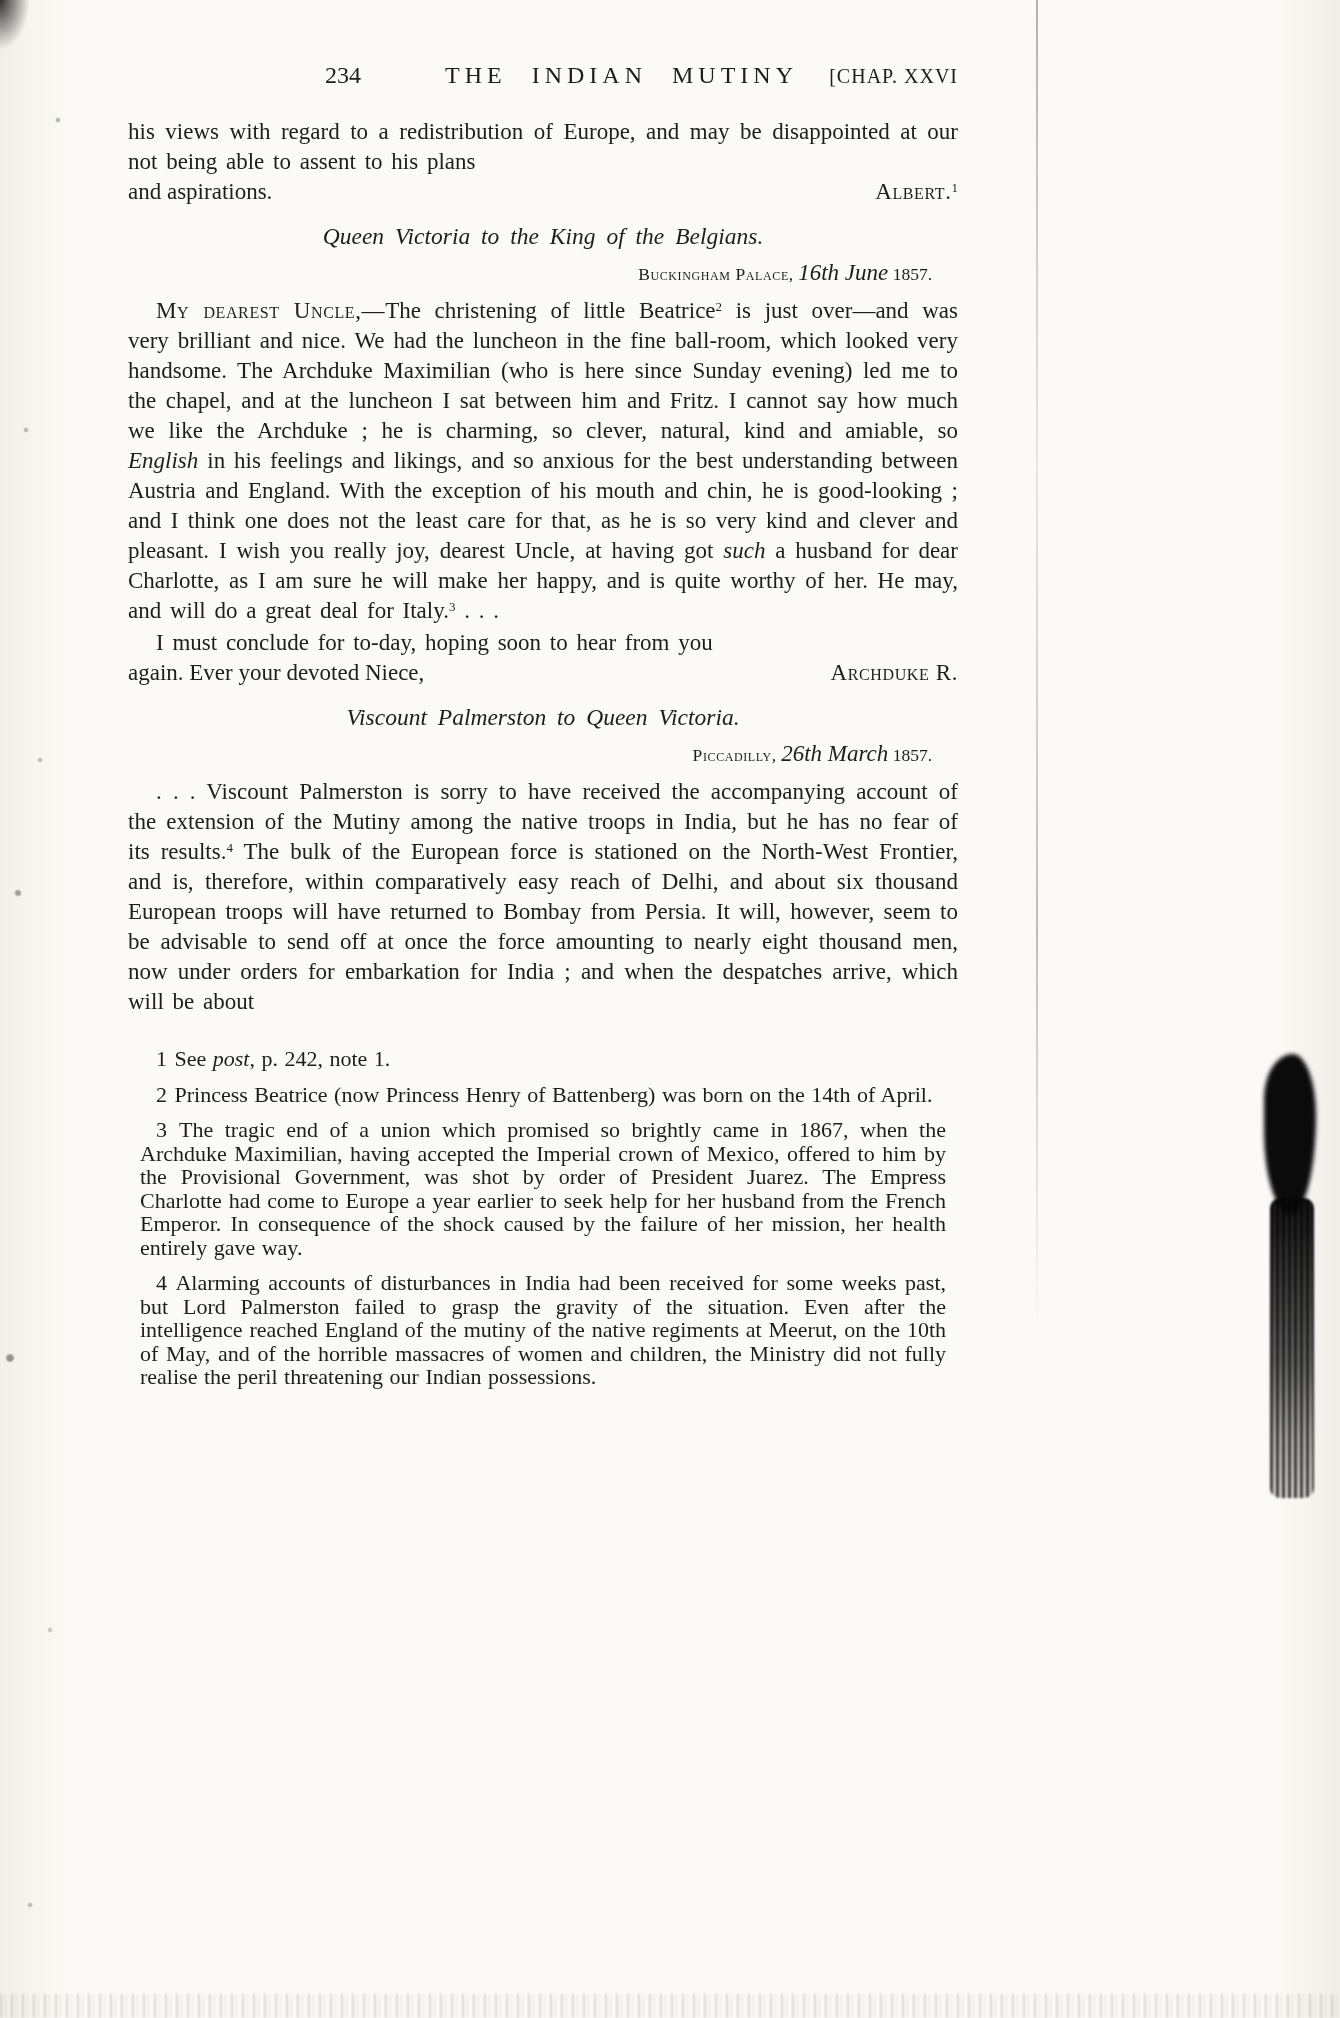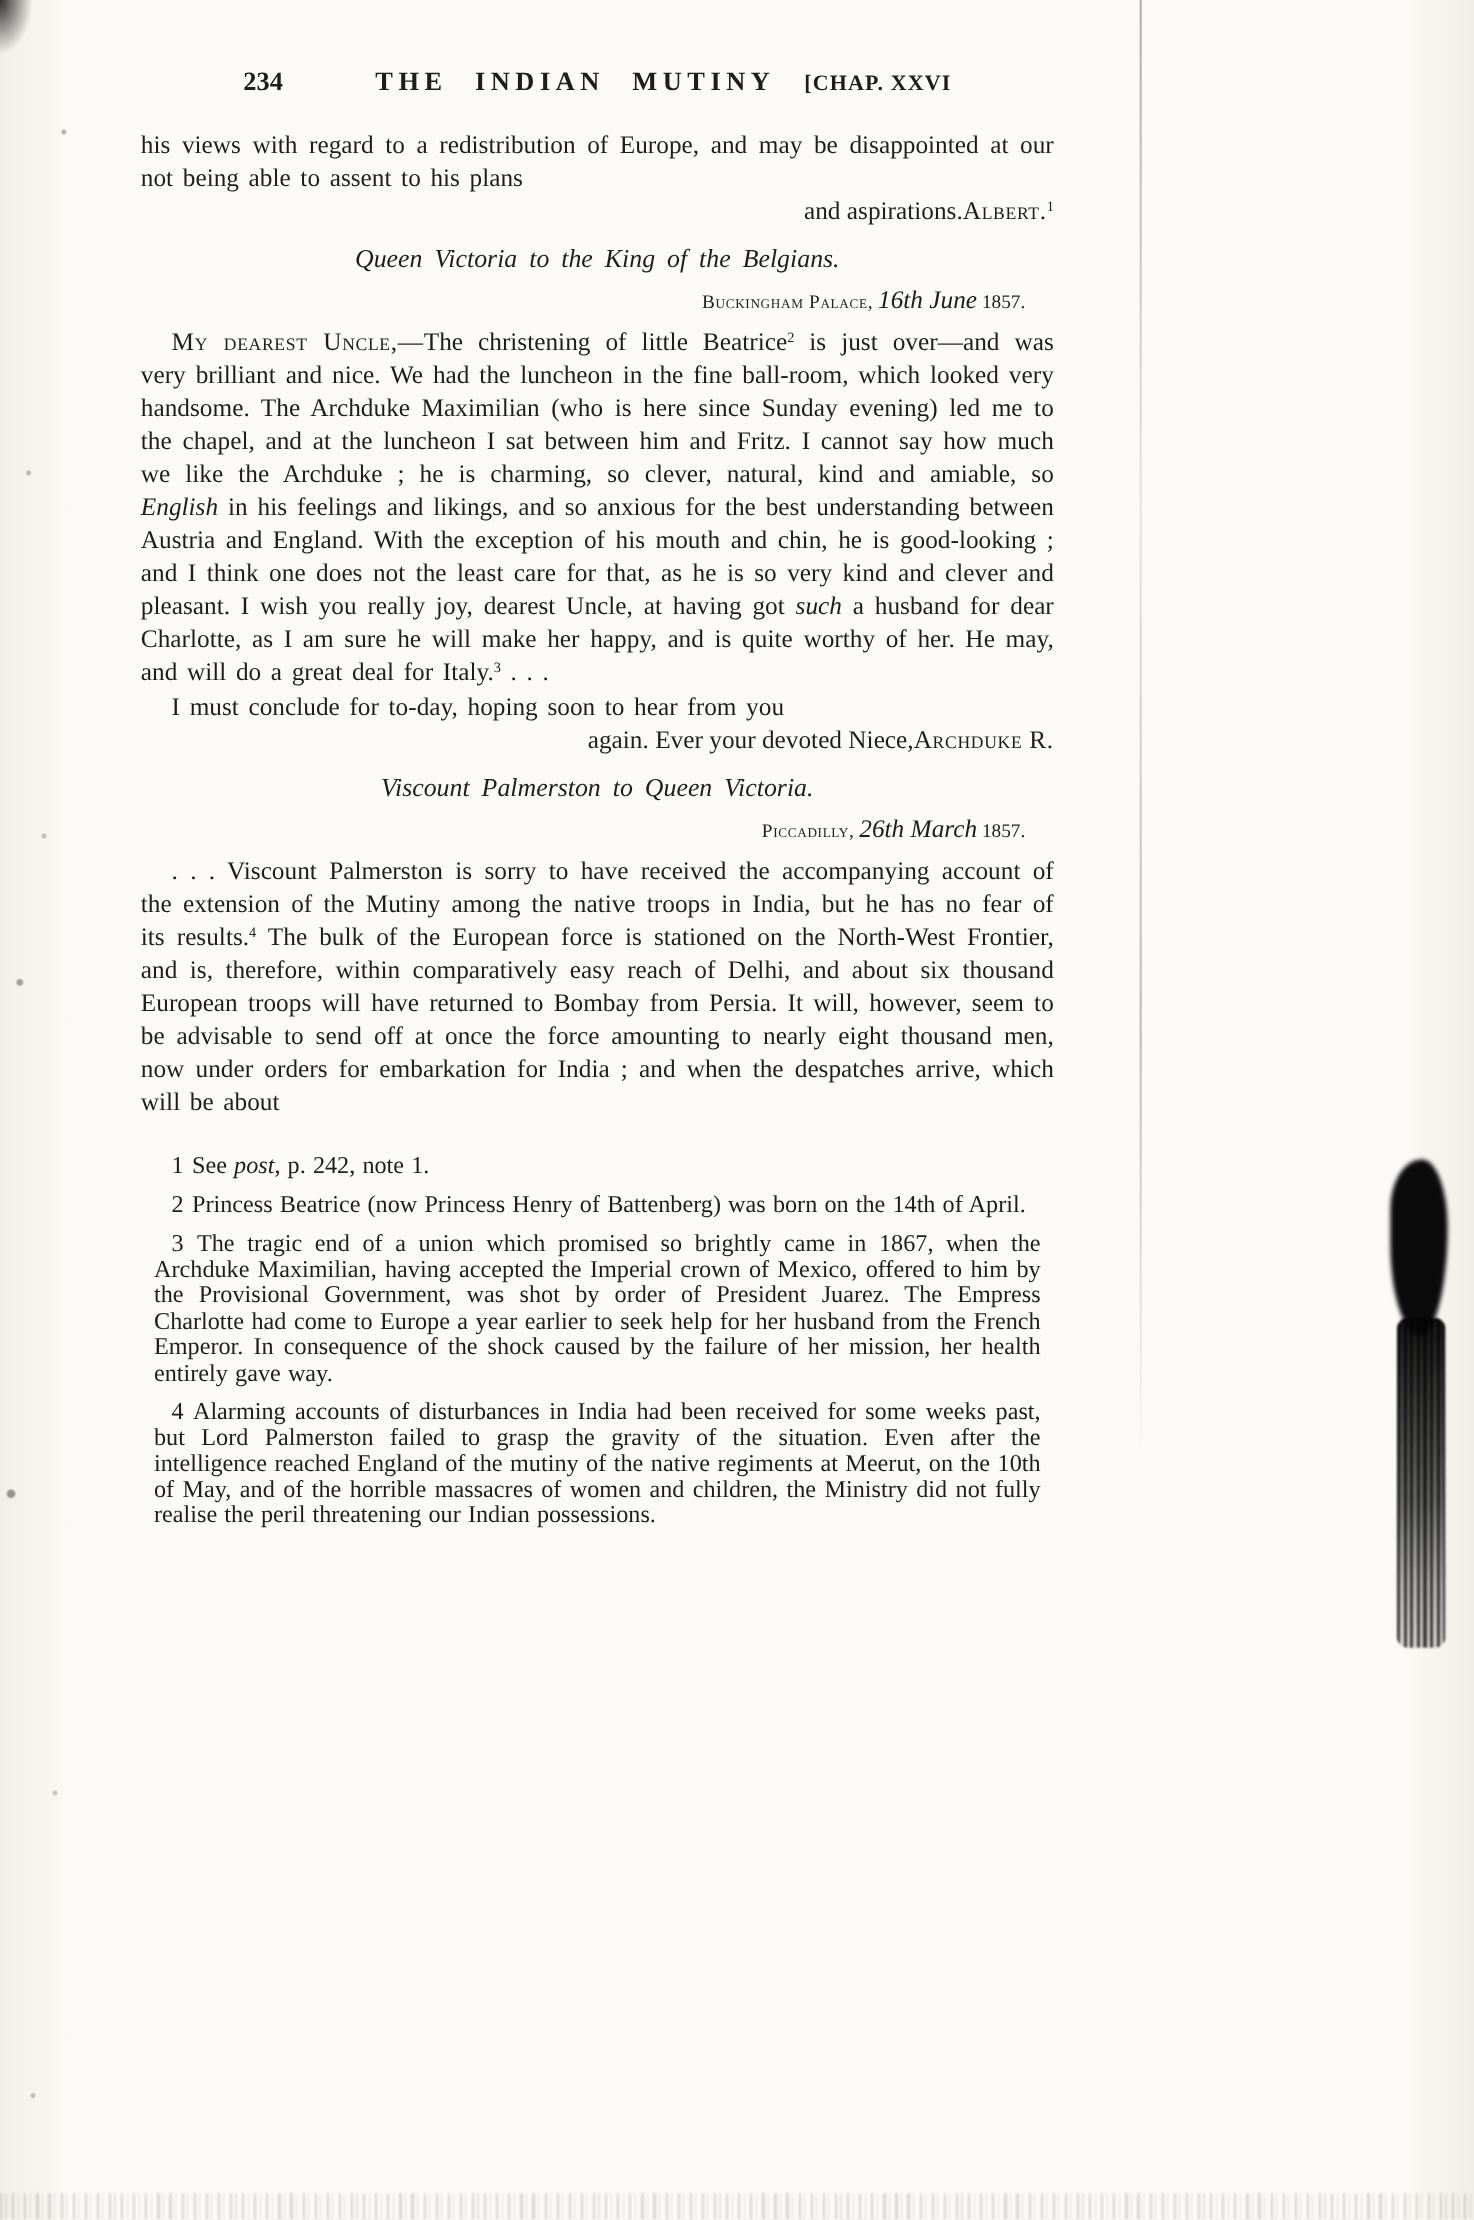--- a/index.html
+++ b/index.html
@@ -3,28 +3,28 @@
 <meta charset="utf-8">
 <style>
   html,body { margin:0; padding:0; background:#e8e6e0; }
   .page {
     position:relative; width:1340px; height:2018px; overflow:hidden;
     background: linear-gradient(90deg, #f1efe9 0, #fbfaf6 5%, #fbfaf6 95%, #f0eee8 100%), #fbfaf6;
     font-family:"Liberation Serif", serif; color:#1e1d1b;
   }
   .content { position:absolute; left:128px; top:62px; width:830px; }
 
-  .running-header { display:flex; align-items:baseline; justify-content:center; font-size:24px; margin-bottom:28px;font-weight:bold; }
+  .running-header { display:flex; align-items:baseline; justify-content:flex-end; font-size:24px; margin-bottom:28px; }
   .pagenum { width:120px; }
   .book-title { letter-spacing:5px; word-spacing:14px; }
   .chap { width:160px; text-align:right; font-size:20px; letter-spacing:1px; }
 
   .para { font-size:23px; line-height:30px; text-align:justify; word-spacing:3px; margin:0; }
   .indent { text-indent:28px; }
-  .sigline { display:flex; justify-content:flex-end; font-size:23px; line-height:30px; }
+  .sigline { display:flex; justify-content:space-between; font-size:23px; line-height:30px; }
   .sc { font-variant:small-caps; letter-spacing:0.6px; }
   .it { font-style:italic; }
   .fnref { font-size:13px; vertical-align:7px; line-height:0; }
 
   .letter-heading { font-style:italic; font-weight:normal; font-size:23.5px; text-align:center; word-spacing:5px; margin:16px 0 10px 0; }
   .dateline { text-align:right; font-size:17.5px; padding-right:26px; margin-bottom:10px; }
   .dateline .it { font-size:23px; }
 
   .closing-block { margin-top:2px; }
 

